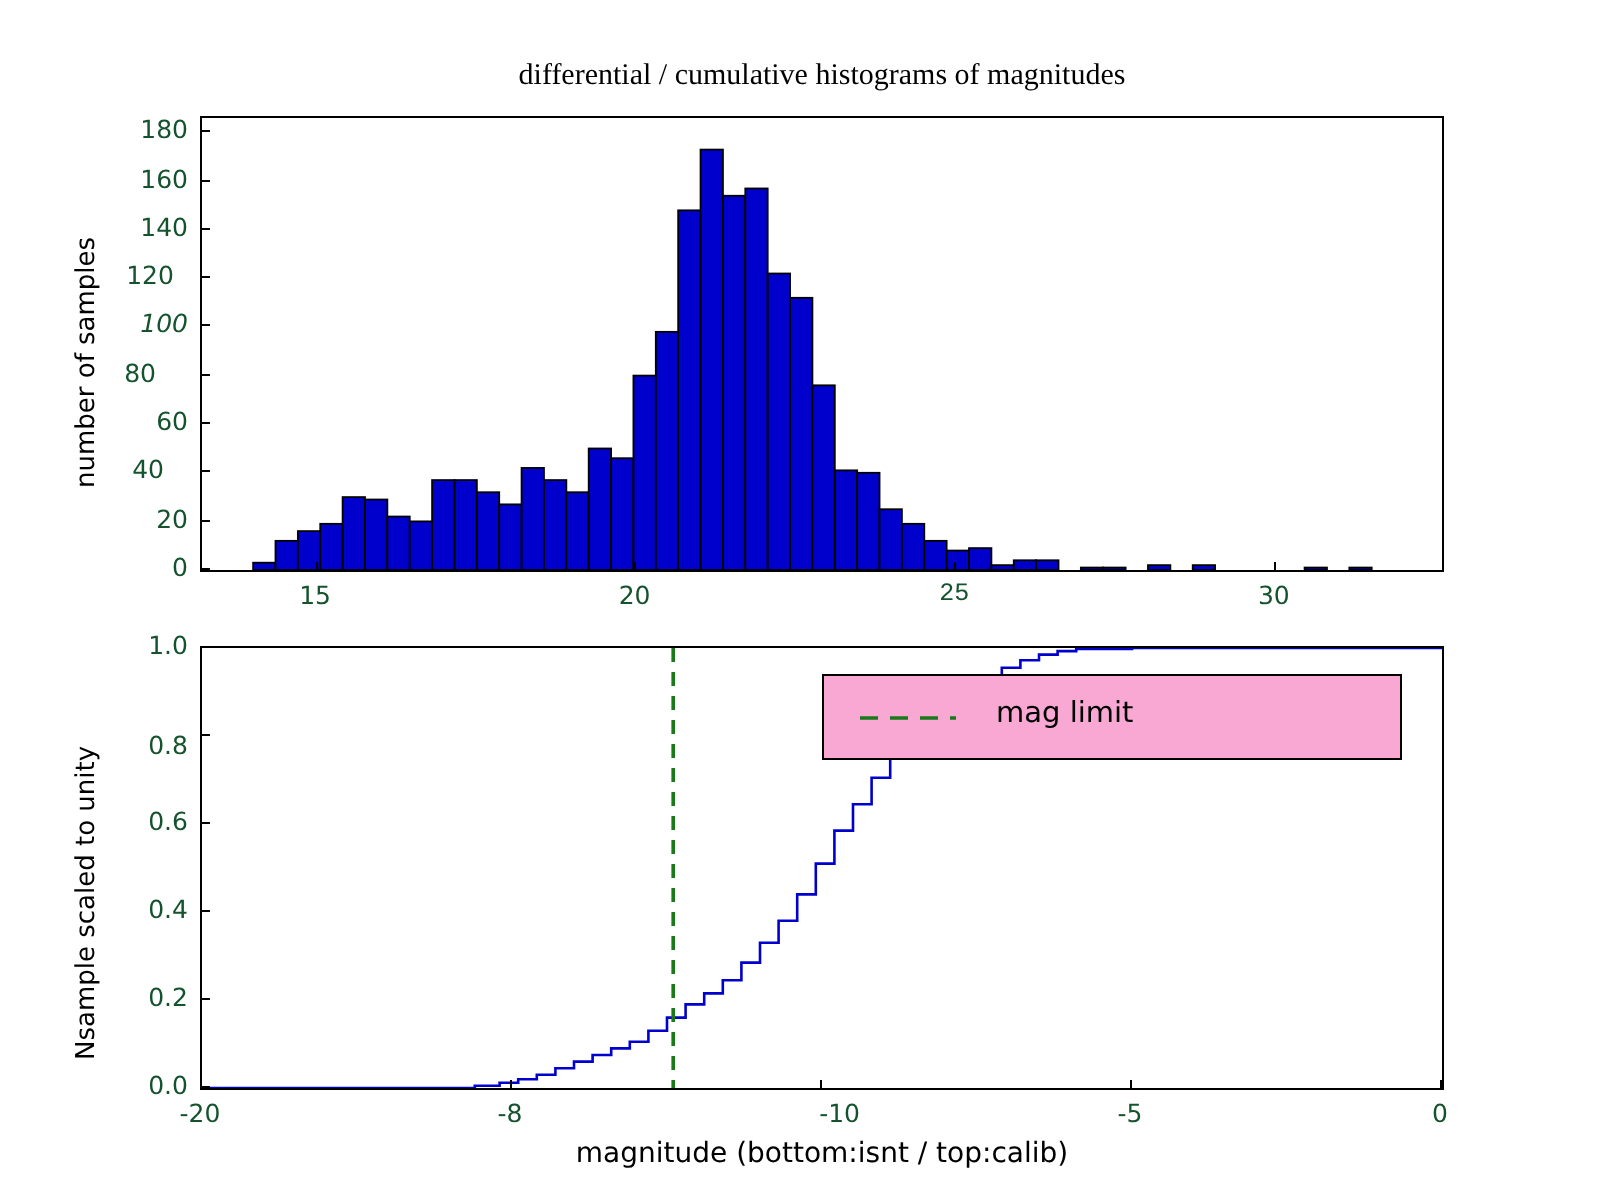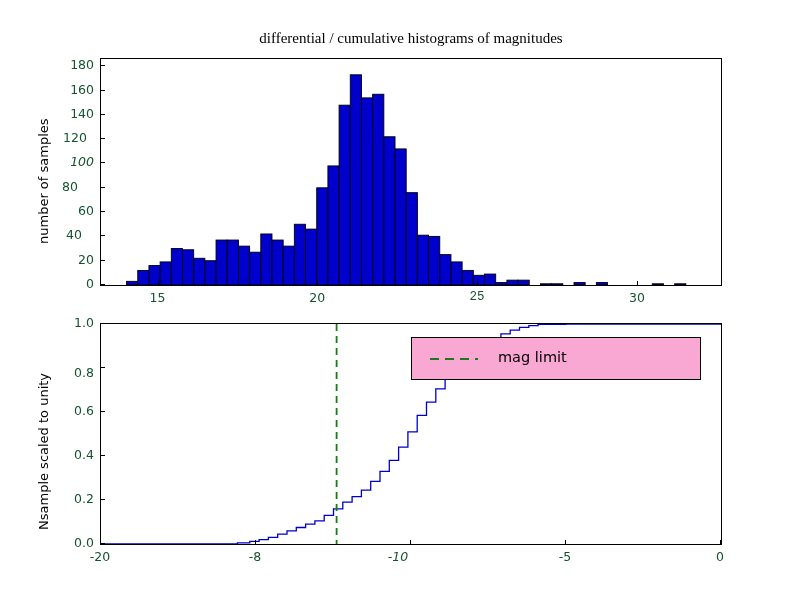--- a/index.html
+++ b/index.html
@@ -118,33 +118,34 @@
       <span class="legend-label" id="legend-text" style="left: 86px; top: 11px;">mag limit</span>
     </div>
   </div>
   <div class="ylabel" id="ylab-bot" style="left: 36px; top: 530px;">Nsample scaled to unity</div>
   <div id="ticks-bot">
       <div class="tickmark" style="left: 100px; top: 540px; width: 1px; height: 4px;"></div>
       <div class="tick-label" style="left: 80px; top: 549px; width: 40px; text-align: center;">-20</div>
       <div class="tickmark" style="left: 255px; top: 540px; width: 1px; height: 4px;"></div>
       <div class="tick-label" style="left: 235px; top: 549px; width: 40px; text-align: center;">-8</div>
       <div class="tickmark" style="left: 410px; top: 540px; width: 1px; height: 4px;"></div>
-      <div class="tick-label" style="left: 378px; top: 549px; width: 40px; text-align: center; font-style: italic;">-10</div>
+      <div class="tick-label" style="left: 390px; top: 549px; width: 40px; text-align: right;">-10</div>
       <div class="tickmark" style="left: 565px; top: 540px; width: 1px; height: 4px;"></div>
       <div class="tick-label" style="left: 545px; top: 549px; width: 40px; text-align: center;">-5</div>
       <div class="tickmark" style="left: 720px; top: 540px; width: 1px; height: 4px;"></div>
       <div class="tick-label" style="left: 700px; top: 549px; width: 40px; text-align: center;">0</div>
       <div class="tickmark" style="left: 101px; top: 543px; width: 4px; height: 1px;"></div>
       <div class="tick-label ytick" style="left: 56px; top: 535px; width: 38px;">0.0</div>
       <div class="tickmark" style="left: 101px; top: 499px; width: 4px; height: 1px;"></div>
       <div class="tick-label ytick" style="left: 56px; top: 491px; width: 38px;">0.2</div>
       <div class="tickmark" style="left: 101px; top: 455px; width: 4px; height: 1px;"></div>
       <div class="tick-label ytick" style="left: 56px; top: 447px; width: 38px;">0.4</div>
       <div class="tickmark" style="left: 101px; top: 411px; width: 4px; height: 1px;"></div>
       <div class="tick-label ytick" style="left: 56px; top: 403px; width: 38px;">0.6</div>
       <div class="tickmark" style="left: 101px; top: 367px; width: 4px; height: 1px;"></div>
       <div class="tick-label ytick" style="left: 56px; top: 365px; width: 38px;">0.8</div>
       <div class="tickmark" style="left: 101px; top: 323px; width: 4px; height: 1px;"></div>
       <div class="tick-label ytick" style="left: 56px; top: 315px; width: 38px;">1.0</div>
     </div>
 
+  <div class="xlabel" id="xlab" style="left: 100px; width: 622px; top: 569px;">magnitude (bottom:isnt / top:calib)</div>
 
 </div>
 
 </body></html>

